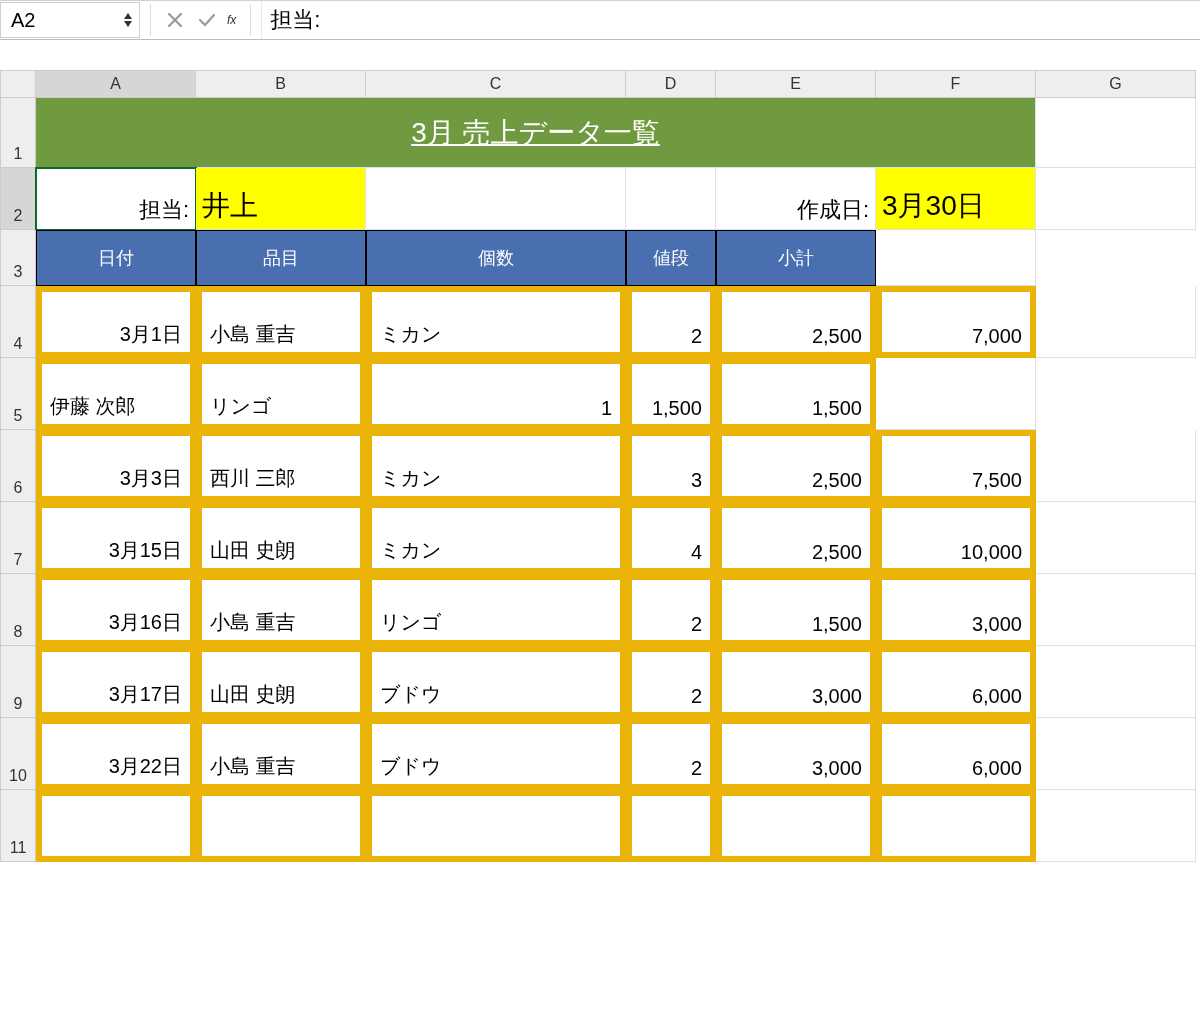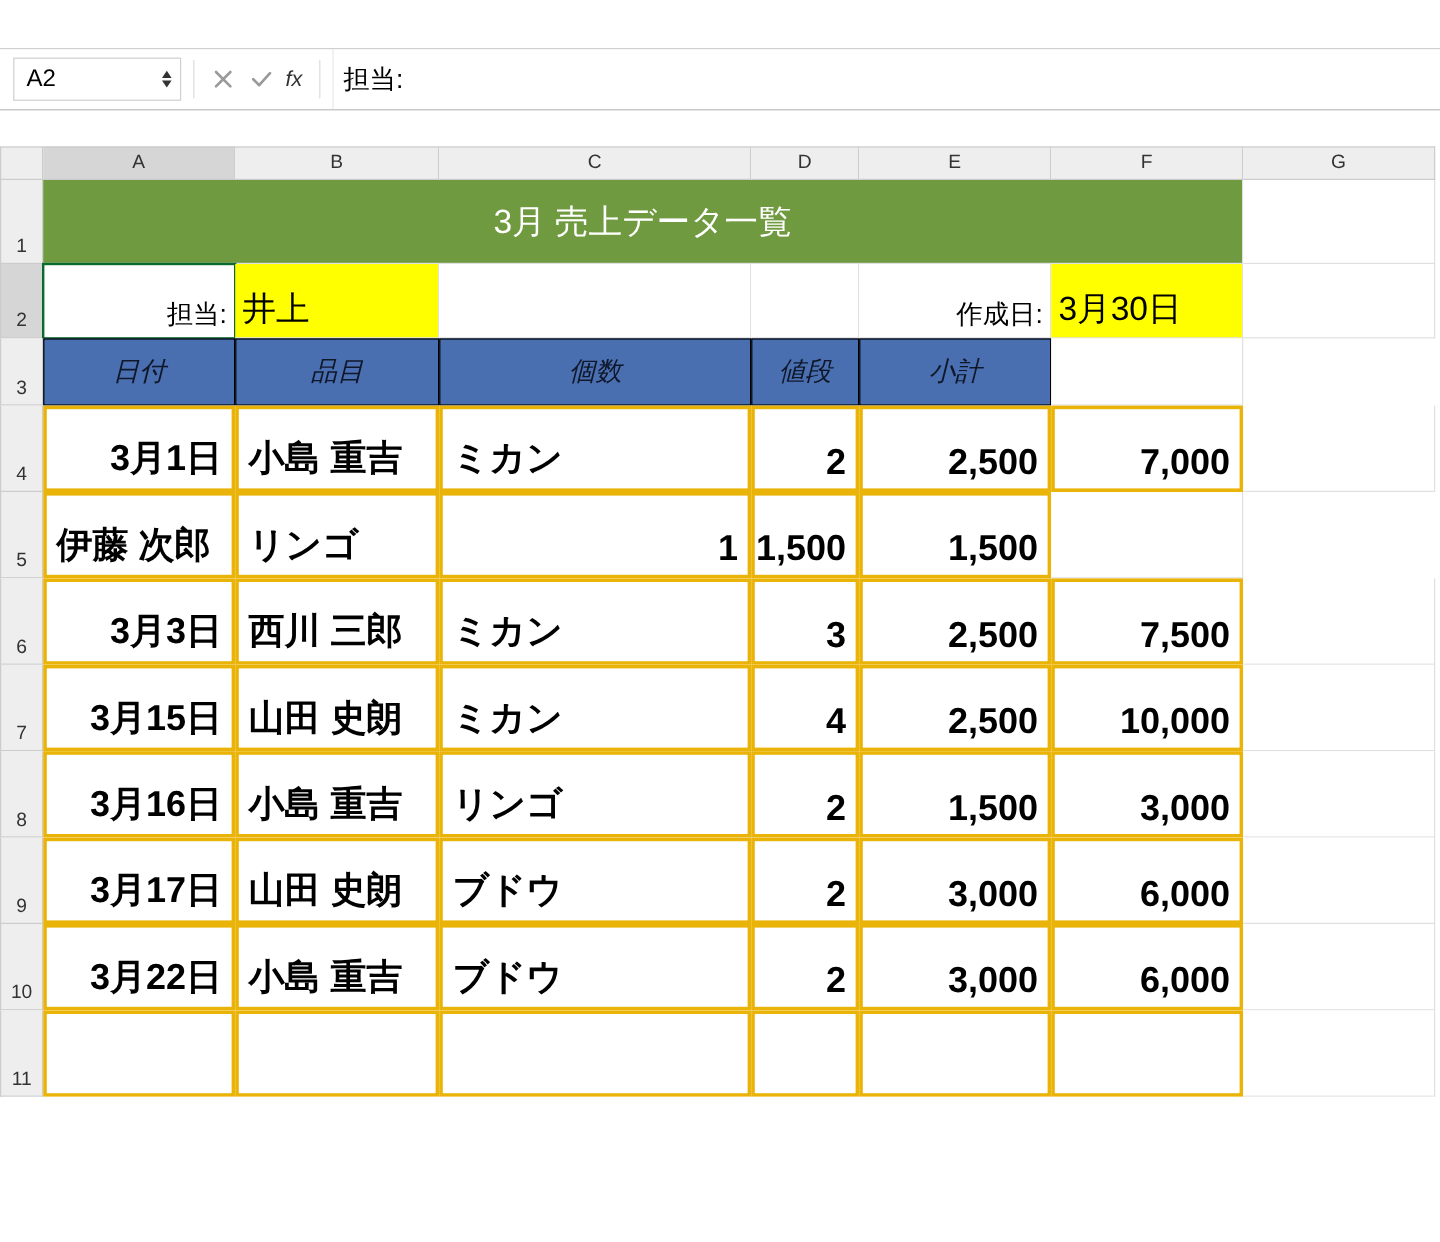--- a/index.html
+++ b/index.html
@@ -8,27 +8,26 @@
     font-family: "Helvetica Neue", Arial, "Hiragino Kaku Gothic ProN", "Hiragino Sans", Meiryo, sans-serif;
     background: #fff;
     color: #000;
     font-size: 20px;
   }
 
   
   .formula-bar {
     display: flex;
     align-items: center;
-    height: 52px;
+    height: 40px;
     border-top: 1px solid #d0d0d0;
     border-bottom: 1px solid #bcbcbc;
     background: #fff;
-    padding: 0 11px;
+    padding: 0 0;
     gap: 4px;
-    margin-top: 40px;
   }
   .name-box {
     display: flex;
     align-items: center;
     width: 140px;
     height: 36px;
     border: 1px solid #cfcfcf;
     background: #fff;
     padding: 0 6px 0 10px;
   }
@@ -52,21 +51,21 @@
   .fb-icon {
     width: 28px;
     height: 28px;
     display: flex;
     align-items: center;
     justify-content: center;
     color: #9a9a9a;
   }
   .fx-label {
     font-style: italic;
-    font-size: 18px;
+    font-size: 12px;
     color: #333;
     margin: 0 4px 0 2px;
   }
   .formula-input {
     flex: 1;
     font-size: 22px;
     padding-left: 8px;
     color: #000;
     border-left: 1px solid #e8e8e8;
     height: 100%;
@@ -151,32 +150,30 @@
   }
   
   .active-cell {
     outline: 2px solid #0a6b2f;
     outline-offset: -1px;
   }
 
   
   .thead-cell {
     background:#4a6fb0;
-    color:#0f172a;
+    color:#ffffff;
     justify-content:center;
     align-items:center;
-    font-size:22px;
+    font-size:18px;
     border:1px solid #000;
-    font-style:italic;
   }
   .data-cell {
-    border:3px solid #eab308;
-    font-size:30px;
+    border:6px solid #eab308;
+    font-size:20px;
     padding:4px 8px;
-    font-weight:bold;
   }
   .data-cell.left  { justify-content:flex-start;text-align:right; }
   .data-cell.right { justify-content:flex-end; }
 
   .h-title { height:70px; }
   .h-meta  { height:62px; }
   .h-head  { height:56px; }
   .h-data  { height:72px; }
 
 </style>
@@ -221,21 +218,21 @@
     <div class="col-head">B</div>
     <div class="col-head">C</div>
     <div class="col-head">D</div>
     <div class="col-head">E</div>
     <div class="col-head">F</div>
     <div class="col-head">G</div>
   </div>
 
   <div class="grid-row h-title">
     <div class="row-head">1</div>
-    <div class="cell title-cell" style="grid-column: span 6;">
+    <div class="cell title-cell" style="grid-column: span 6; text-decoration: underline;">
       <span>3月 売上データ一覧</span>
     </div>
     <div class="cell"></div>
   </div>
 
   <div class="grid-row h-meta">
     <div class="row-head active">2</div>
     <div class="cell r2-label active-cell">
       <span>担当:</span>
     </div>

